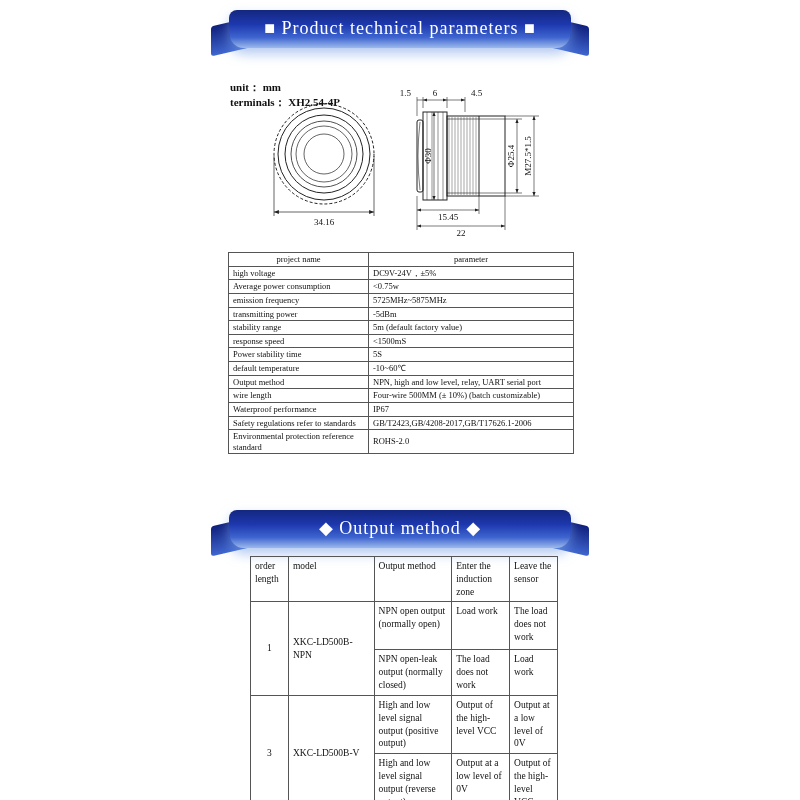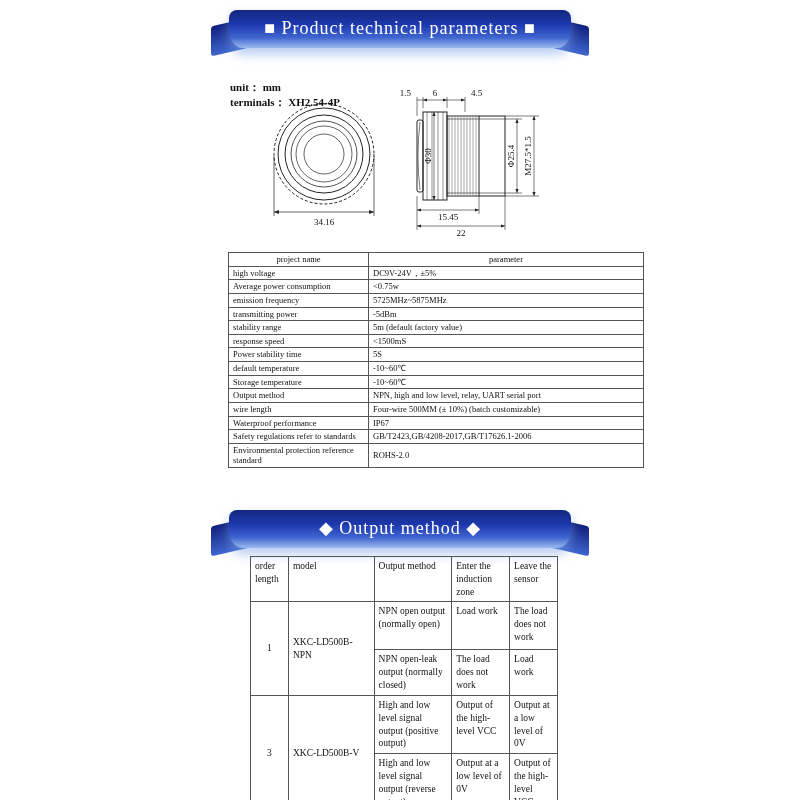--- a/index.html
+++ b/index.html
@@ -26,21 +26,21 @@
   .banner-2 { top:510px; }
 
   
   .unit-block { position:absolute; left:230px; top:66px; font-size:11px; font-weight:bold; line-height:15px;margin-top:14px; }
 
   
   .drawing { position:absolute; left:212px; top:86px; }
   .drawing text { font-family:"Liberation Serif", serif; font-size:9px; fill:#111; }
 
   
-  .param-table { position:absolute; left:228px; top:252px; width:416px; border-collapse:collapse; font-size:8.5px; line-height:1.25; }
+  .param-table { position:absolute; left:228px; top:252px; width:346px; border-collapse:collapse; font-size:8.5px; line-height:1.25; }
   .param-table td { border:1px solid #555; padding:1px 4px; height:12px; vertical-align:middle; }
   .param-table td.name { width:140px; }
   .param-table tr.hdr td { text-align:center; }
 
   
   .output-table { position:absolute; left:250px; top:556px; width:308px; border-collapse:collapse; font-size:9.5px; line-height:1.35; }
   .output-table td { border:1px solid #555; padding:3px 4px; vertical-align:top; text-align:left; }
   .output-table tr.ohdr td { height:44px; }
   .output-table tr.r1 td { height:48px; }
   .output-table tr.r2 td { height:42px;margin-left:40px; }
@@ -182,24 +182,20 @@
     <tr>
           <td class="name">response speed</td>
           <td>&lt;1500mS</td>
         </tr>
     <tr>
           <td class="name">Power stability time</td>
           <td>5S</td>
         </tr>
     <tr>
           <td class="name">default temperature</td>
-          <td>-10~60℃</td>
-        </tr>
-    <tr>
-          <td class="name">Storage temperature</td>
           <td>-10~60℃</td>
         </tr>
     <tr>
           <td class="name">Output method</td>
           <td>NPN, high and low level, relay, UART serial port</td>
         </tr>
     <tr>
           <td class="name">wire length</td>
           <td>Four-wire 500MM (± 10%) (batch customizable)</td>
         </tr>

